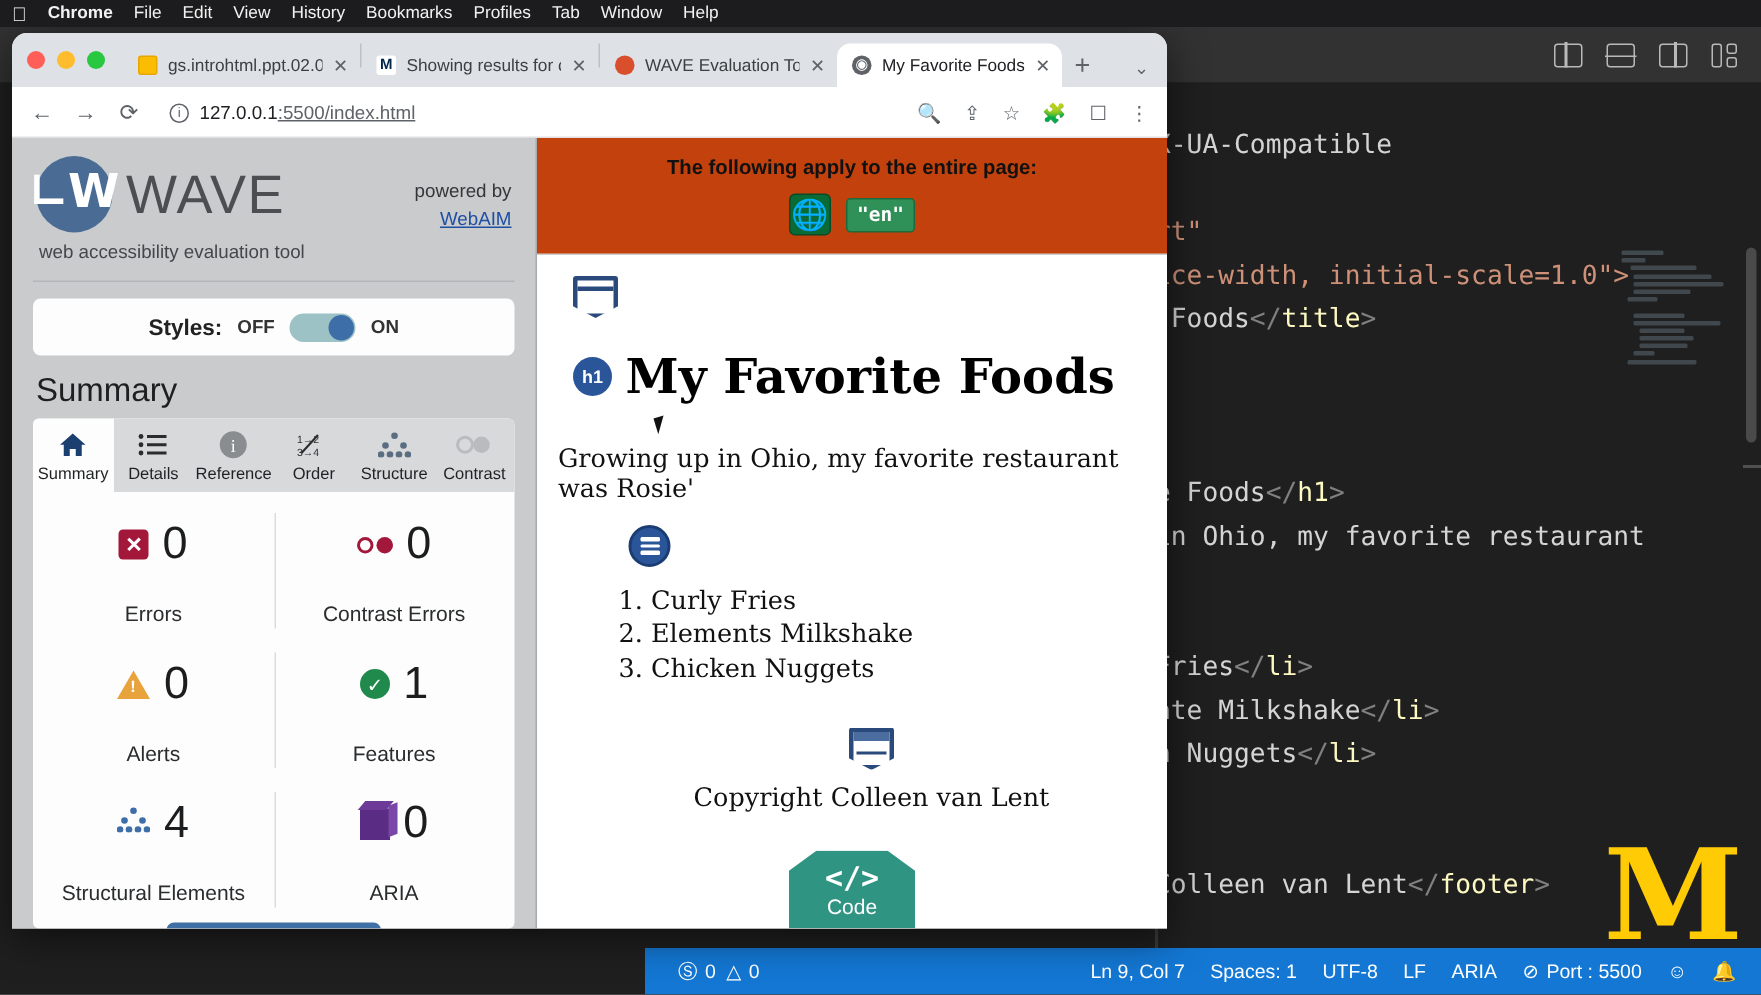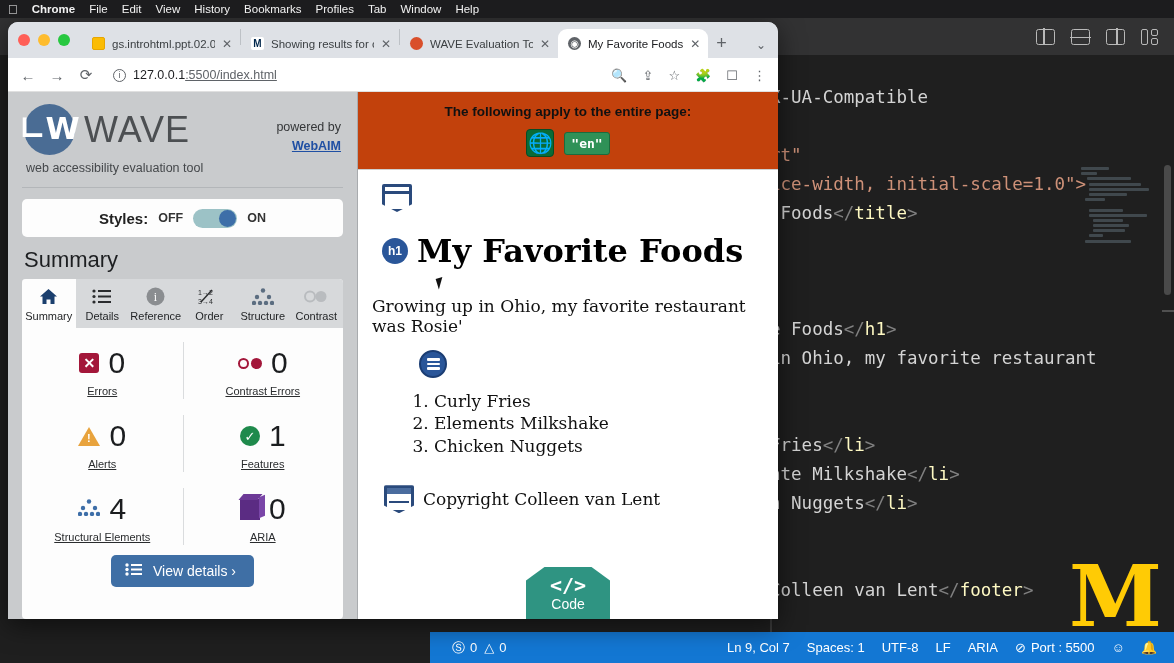--- a/index.html
+++ b/index.html
@@ -142,21 +142,21 @@
   .wave-logo-row { display: flex; align-items: center; gap: 9px; }
   .wave-mark {
     width: 51px; height: 51px; border-radius: 50%; background: #4a6c94;
     display: flex; align-items: center; justify-content: center;
   }
   .wave-mark span { color: #fff; font-size: 31px; font-weight: bold;
                     font-family: "DejaVu Sans", sans-serif; line-height: 1; margin-top: -3px;}
   .wave-word { font-size: 36px; color: #4c4f52; letter-spacing: 1px; font-weight: 300; }
   .wave-sub { font-size: 12.5px; color: #44474a; margin-top: 6px; margin-left: 2px; }
   .wave-power { text-align: right; font-size: 12.5px; color: #343638; padding-top: 14px; line-height: 1.5; }
-  .wave-power a { color: #1f4fa3; text-decoration: underline; font-weight: bold; }
+  .wave-power a { color: #1f4fa3; text-decoration: underline; }
   .wave-rule { height: 1px; background: #b3b6b9; margin: 8px 14px 0 14px; }
 
   .styles-card {
     margin: 11px 14px 0 14px; background: #fdfdfd; border-radius: 5px;
     height: 38px; display: flex; align-items: center; justify-content: center; gap: 10px;
   }
   .styles-label { font-size: 15px; font-weight: bold; color: #222; }
   .styles-off, .styles-on { font-size: 12.5px; color: #333; font-weight: bold; }
   .toggle { width: 44px; height: 19px; border-radius: 11px; background: #9cc2c6; position: relative; }
   .toggle .knob { position: absolute; right: 1px; top: 1px; width: 17px; height: 17px;
@@ -177,21 +177,21 @@
   .wtab .ticon { height: 20px; display: flex; align-items: center; justify-content: center; }
 
   .stats-grid { display: flex; flex-wrap: wrap; padding: 6px 0 0 0; }
   .stat {
     width: 50%; display: flex; flex-direction: column; align-items: center;
     padding: 14px 0 10px 0; position: relative;
   }
   .stat.bl::before { content:''; position:absolute; left:0; top:8px; bottom:8px; width:1px; background:#dadcde;}
   .stat .srow { display: flex; align-items: center; gap: 9px; }
   .stat .snum { font-size: 30px; color: #1b1d1f; font-weight: 300; line-height: 1; }
-  .stat .slabel { font-size: 11px; color: #2a2c2e; margin-top: 7px; text-decoration: underline; }
+  .stat .slabel { font-size: 14px; color: #2a2c2e; margin-top: 23px; }
   .sq-x { width: 20px; height: 20px; background: #a3173a; border-radius: 3px; color: #fff;
           font-size: 14px; font-weight: bold; display: flex; align-items: center; justify-content: center; }
   .contrast-ico { display: flex; align-items: center; gap: 2px; }
   .contrast-ico i { width: 11px; height: 11px; border-radius: 50%; display:block; }
   .contrast-ico i.hollow { border: 2.2px solid #a3173a; }
   .contrast-ico i.solid { background: #a3173a; }
   .tri-warn { width: 0; height: 0; border-left: 11px solid transparent; border-right: 11px solid transparent;
               border-bottom: 19px solid #e8a33d; position: relative; }
   .tri-warn::after { content:'!'; position:absolute; left:-2.5px; top:5px; color:#fff; font-size:11px; font-weight:bold;}
   .circ-check { width: 20px; height: 20px; border-radius: 50%; background: #1f8a4c; color: #fff;
@@ -244,21 +244,21 @@
   .h1-text { font-size: 32px; font-weight: bold; color: #000; }
   .para { margin: 26px 0 0 8px; font-size: 17px; color: #111; }
   .list-ico {
     width: 28px; height: 28px; border-radius: 50%; background: #2a5699;
     margin: 14px 0 0 55px; display: flex; align-items: center; justify-content: center;
     flex-direction: column; gap: 2px; border: 2px solid #1b3d73;
   }
   .list-ico i { display: block; width: 13px; height: 2.6px; background: #ffffff; border-radius: 1px; }
   .ol-list { margin: 12px 0 0 70px; font-size: 17px; color: #111; line-height: 1.32; }
   .ol-list li { list-style: decimal; }
-  .footer-row { display: flex; align-items: center; gap: 9px; margin: 28px 0 0 20px; }
+  .footer-row { display: flex; align-items: center; gap: 9px; margin: 28px 0 0 20px; flex-direction: column; }
   .footer-ico {
     width: 30px; height: 28px; background: #ffffff; border: 3px solid #2a4a7c; border-radius: 2px;
     position: relative; clip-path: polygon(0 0, 100% 0, 100% 72%, 50% 100%, 0 72%);
   }
   .footer-ico::before { content:''; position:absolute; left:0; right:0; top:0; height:6px; background:#4a6c9e;}
   .footer-ico::after { content:''; position:absolute; left:2px; right:2px; bottom:7px; height:2px; background:#2a4a7c;}
   .footer-text { font-size: 17px; color: #111; }
 
   .code-tab {
     position: absolute; left: 50%; transform: translateX(-50%); bottom: 0;

